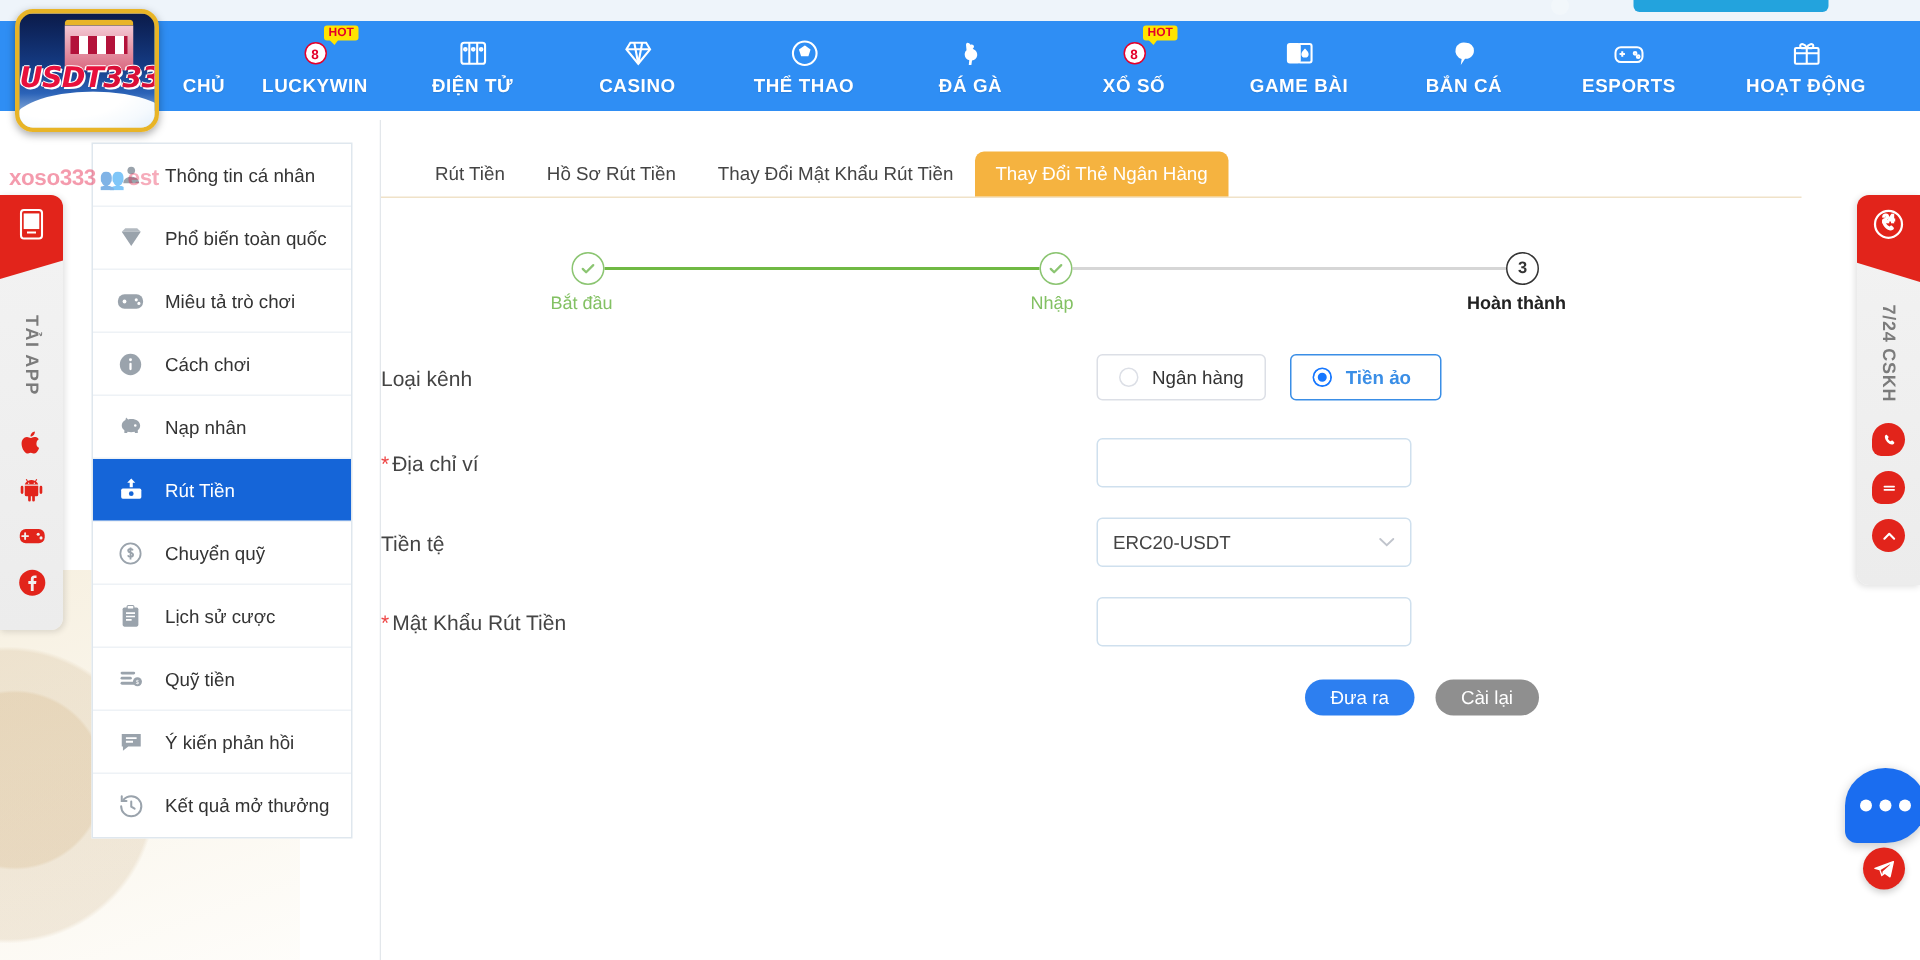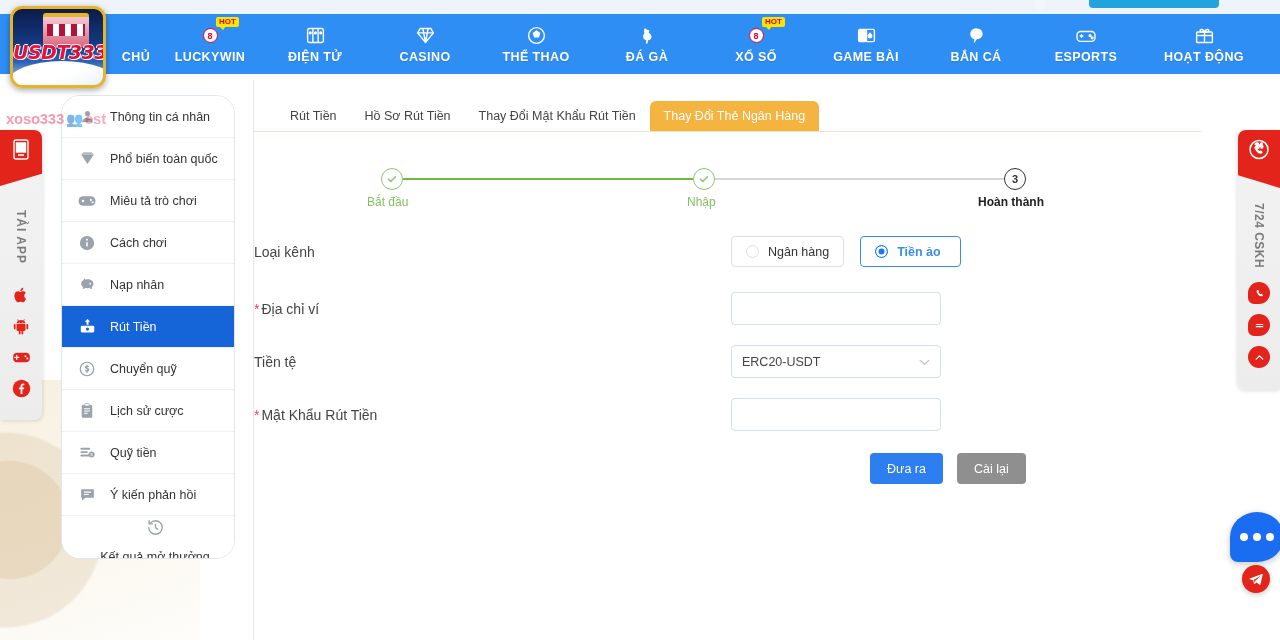--- a/index.html
+++ b/index.html
@@ -155,28 +155,28 @@
   .fab-chat i{ width:8px; height:8px; background:#fff; border-radius:50%; display:block; }
   .fab-tg{
     position:absolute; right:10px; bottom:47px; width:28px; height:28px; z-index:46;
     background:#e2241b; border-radius:50%; display:flex; align-items:center; justify-content:center;
     box-shadow:0 2px 5px rgba(0,0,0,.2); cursor:pointer;
   }
 
   
   .menu-card{
     position:absolute; left:61px; top:95px; width:174px;
-    background:#fff; border:1px solid #dfe7ee; border-radius:19px;
+    background:#fff; border:1px solid #dfe7ee; border-radius:0;
     overflow:hidden; z-index:20;
   }
   .menu-row{
     height:42px; display:flex; align-items:center; padding:0 0 0 14px; gap:12px;
     border-bottom:1px solid #eef2f6; cursor:pointer; background:#fff;
   }
-  .menu-row:last-child{ border-bottom:none;flex-direction:column; }
+  .menu-row:last-child{ border-bottom:none; }
   .menu-row.active{ background:#1565d8; }
   .menu-row.active .menu-label{ color:#fff; }
   .menu-row.active .menu-ic{ color:#fff; }
   .menu-ic{ width:22px; height:22px; color:#9aa3ac; display:flex; align-items:center; justify-content:center; flex:0 0 22px; }
   .menu-label{ font-size:12.5px; color:#333; white-space:nowrap; }
 
   
   .main-panel{
     position:absolute; left:253px; top:80px; width:967px; height:560px;
     background:#fff; border-left:1px solid #e3e7eb; border-top-right-radius:10px;
@@ -230,21 +230,21 @@
   }
   .tselect{
     width:210px; height:33px; border:1px solid #cfe0ee; border-radius:4px;
     background:#fff; display:flex; align-items:center; justify-content:space-between;
     padding:0 10px; font-size:12.5px; color:#444; cursor:pointer;
   }
   .chev{ color:#c0c4cc; font-size:11px; }
 
   .btnrow{ display:flex; gap:14px; margin:22px 0 0 616px; }
   .btn{
-    height:31px; padding:0 17px; border:none; border-radius:4px; cursor:pointer;
+    height:24px; padding:0 17px; border:none; border-radius:12px; cursor:pointer;
     font-size:12.5px; color:#fff; font-family:"Liberation Sans", sans-serif;
     display:flex; align-items:center; justify-content:center;
   }
   .btn.primary{ background:#2d7ff0; }
   .btn.reset{ background:#8f8f8f; }
 </style>
 </head>
 <body>
 
 <div id="root">

